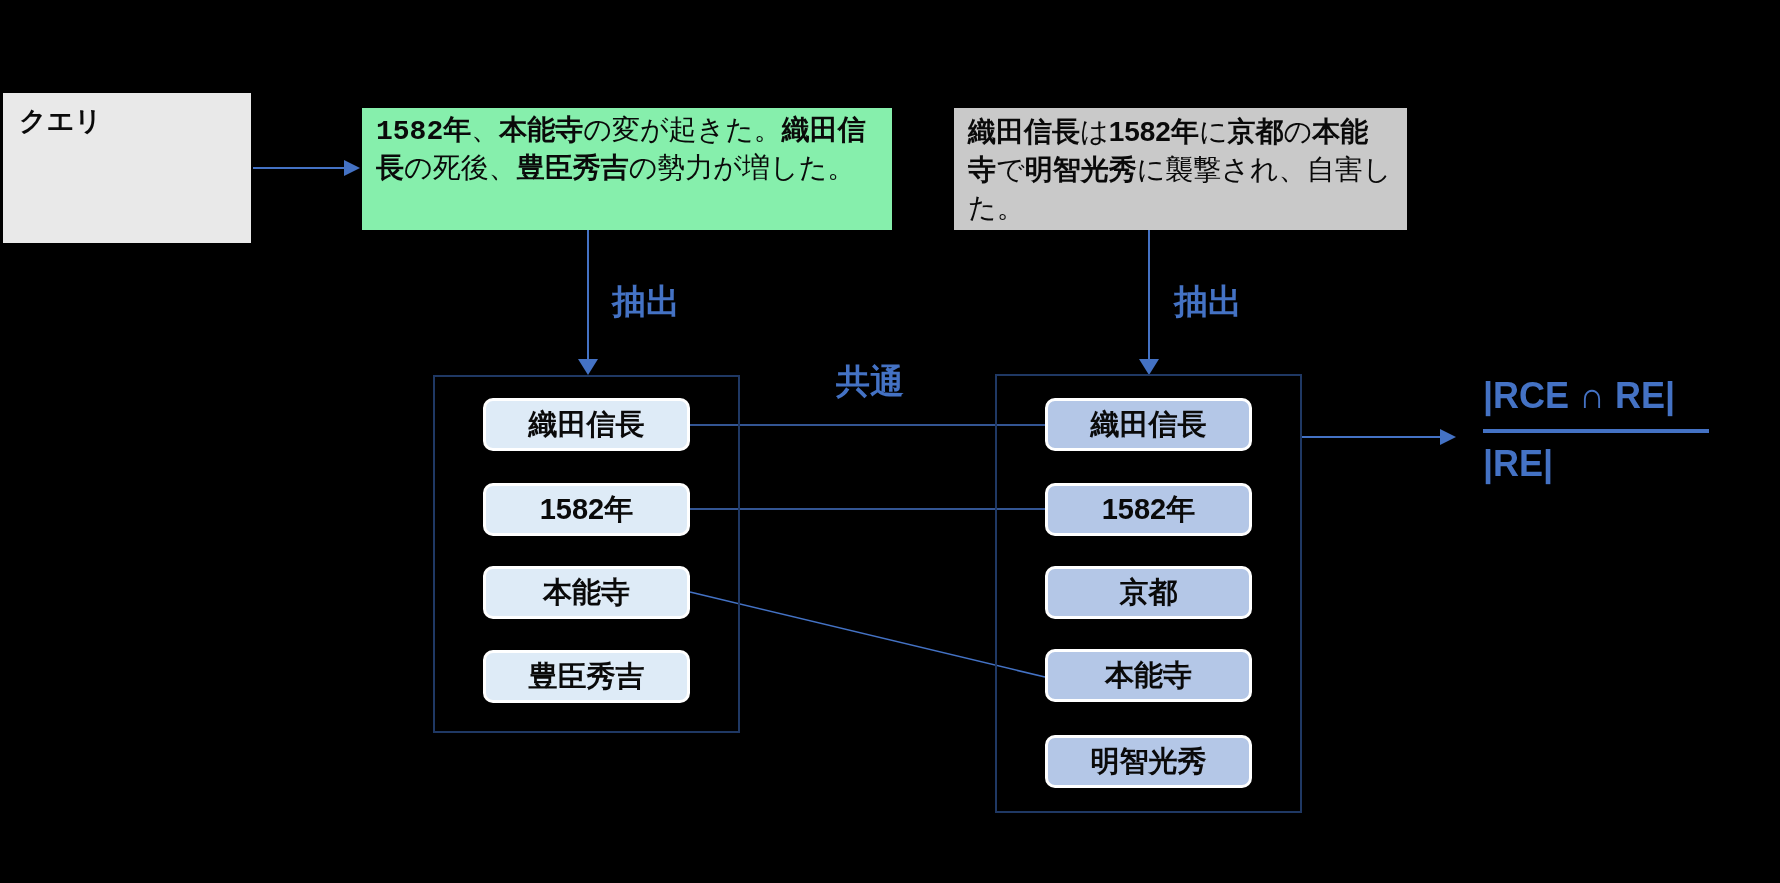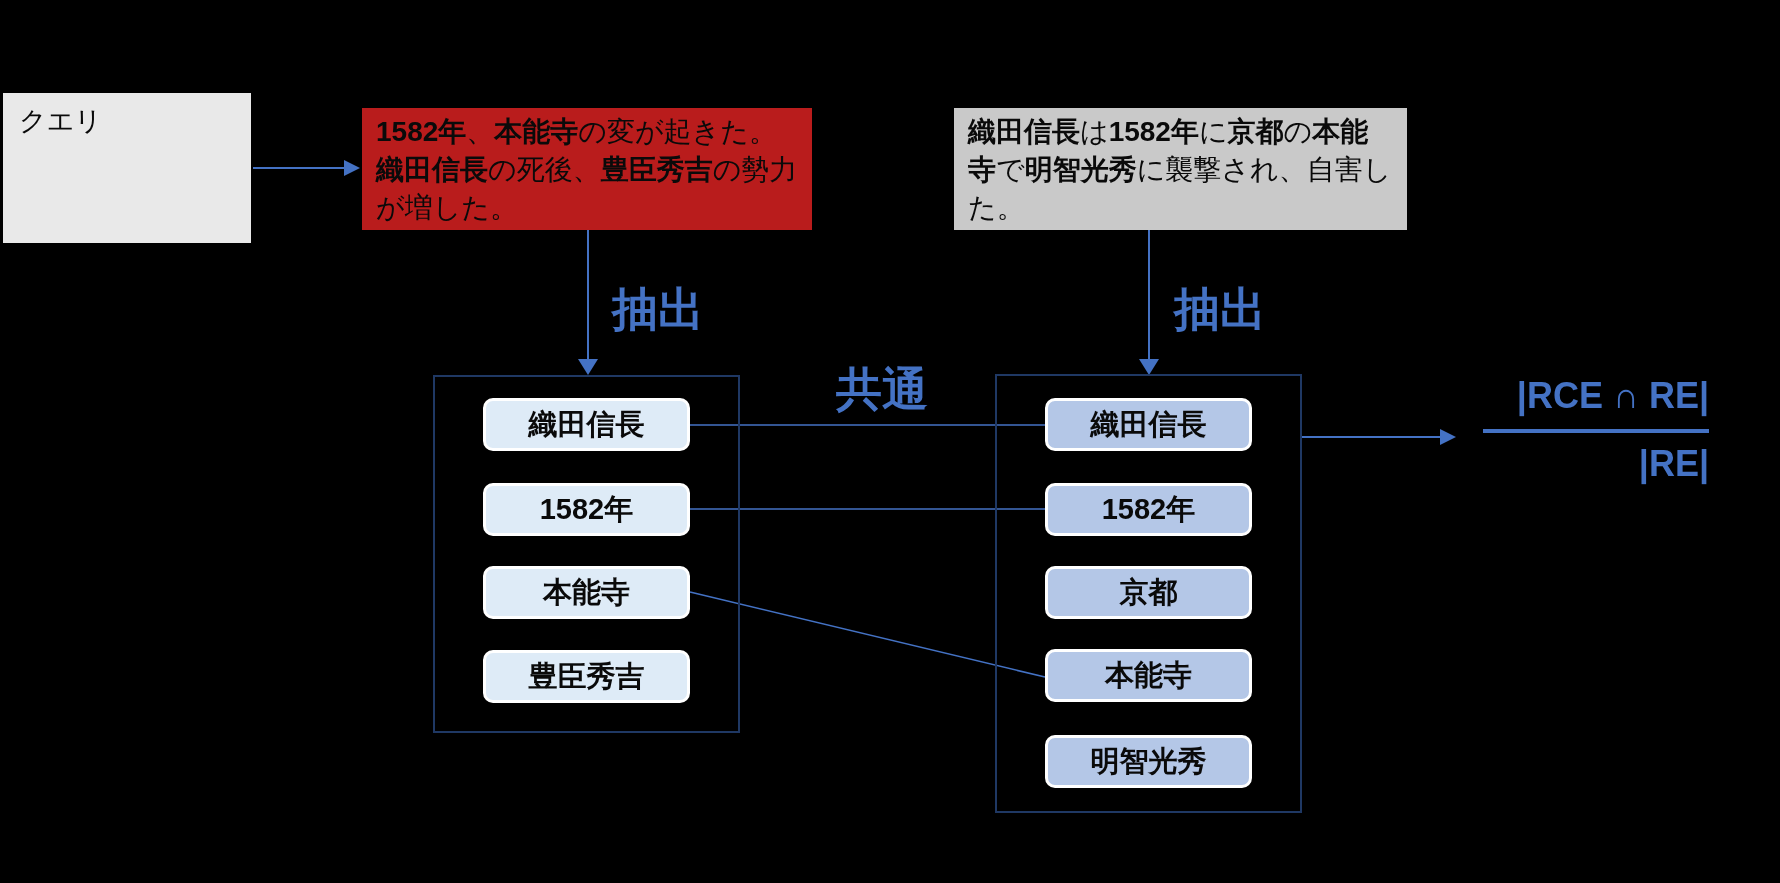--- a/index.html
+++ b/index.html
@@ -10,53 +10,53 @@
     color:#000;
   }
   .abs { position:absolute; box-sizing:border-box; }
 
   
   .query-box {
     left:3px; top:93px; width:248px; height:150px;
     background:#E9E9E9; padding:10px 16px;
     font-size:27px; line-height:37px; color:#0a0a0a;
   }
-  .query-title { font-weight:normal; margin-bottom:12px; }
+  .query-title { font-weight:bold; margin-bottom:12px; }
   .chunk {
     top:108px; height:122px; padding:5px 14px;
     font-size:28px; line-height:38px; color:#0a0a0a;
   }
-  .chunk-left  { left:362px; width:450px; background:#b91c1c; }
+  .chunk-left  { left:362px; width:530px; background:#86efac;font-family:Liberation Mono, monospace; }
   .chunk-right { left:922px; width:453px; background:#C9C9C9;margin-left:32px; }
   .seg-bold { font-weight:bold; }
 
   
   .entity-container { border:2px solid #1F3864; background:transparent; }
   .container-left  { left:433px; top:375px; width:307px; height:358px; }
   .container-right { left:995px; top:374px; width:307px; height:439px; }
 
   
   .pill {
     position:absolute; width:207px; height:53px;
     border:3px solid #FFFFFF; border-radius:10px;
     display:flex; align-items:center; justify-content:center;
     font-size:29px; font-weight:bold; color:#0a0a0a; box-sizing:border-box;
   }
   .pill-light { background:#DEEBF7; }
   .pill-mid   { background:#B4C7E7; }
 
   
   .blue-label {
-    position:absolute; color:#4472C4; font-weight:bold; font-size:46px;
+    position:absolute; color:#4472C4; font-weight:bold; font-size:34px;
     white-space:nowrap;
   }
 
   
   .formula {
-    left:1483px; top:376px; width:226px; text-align:right;
+    left:1483px; top:376px; width:226px; text-align:left;
     color:#4472C4; font-weight:bold; font-size:36px; line-height:40px;
   }
   .frac-bar { height:0; border-top:4px solid #4472C4; margin:13px 0 11px 0; }
 
   svg.overlay { position:absolute; left:0; top:0; pointer-events:none; }
 </style>
 </head>
 <body>
 
 <div class="canvas">

